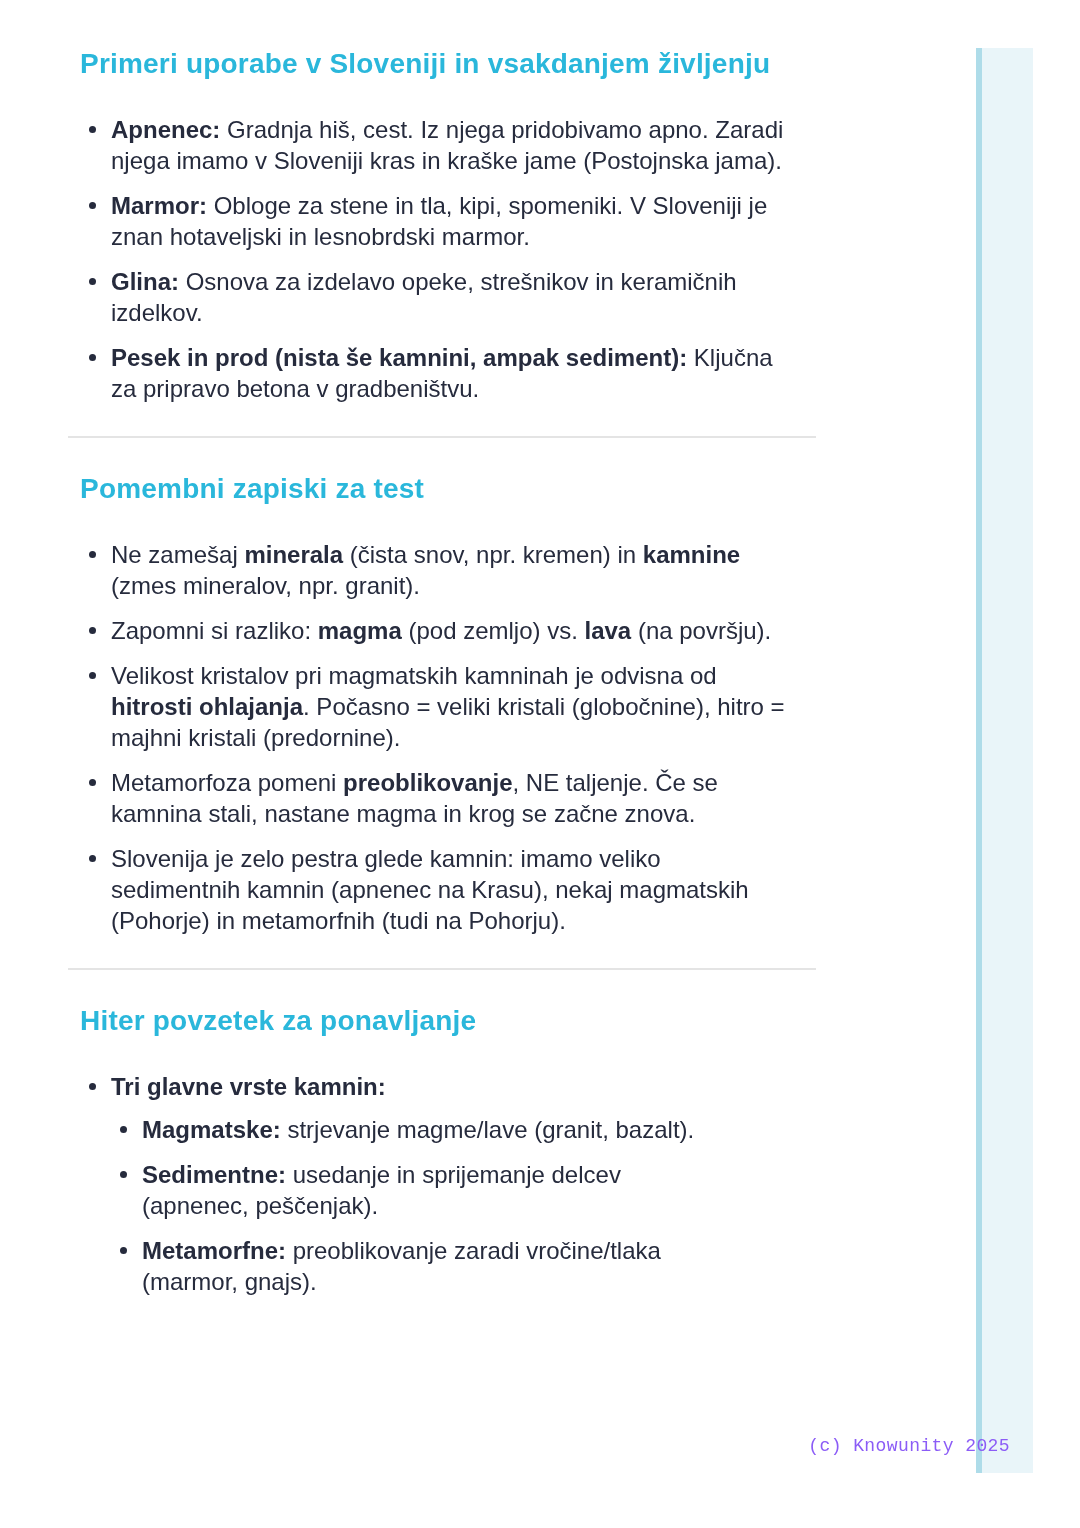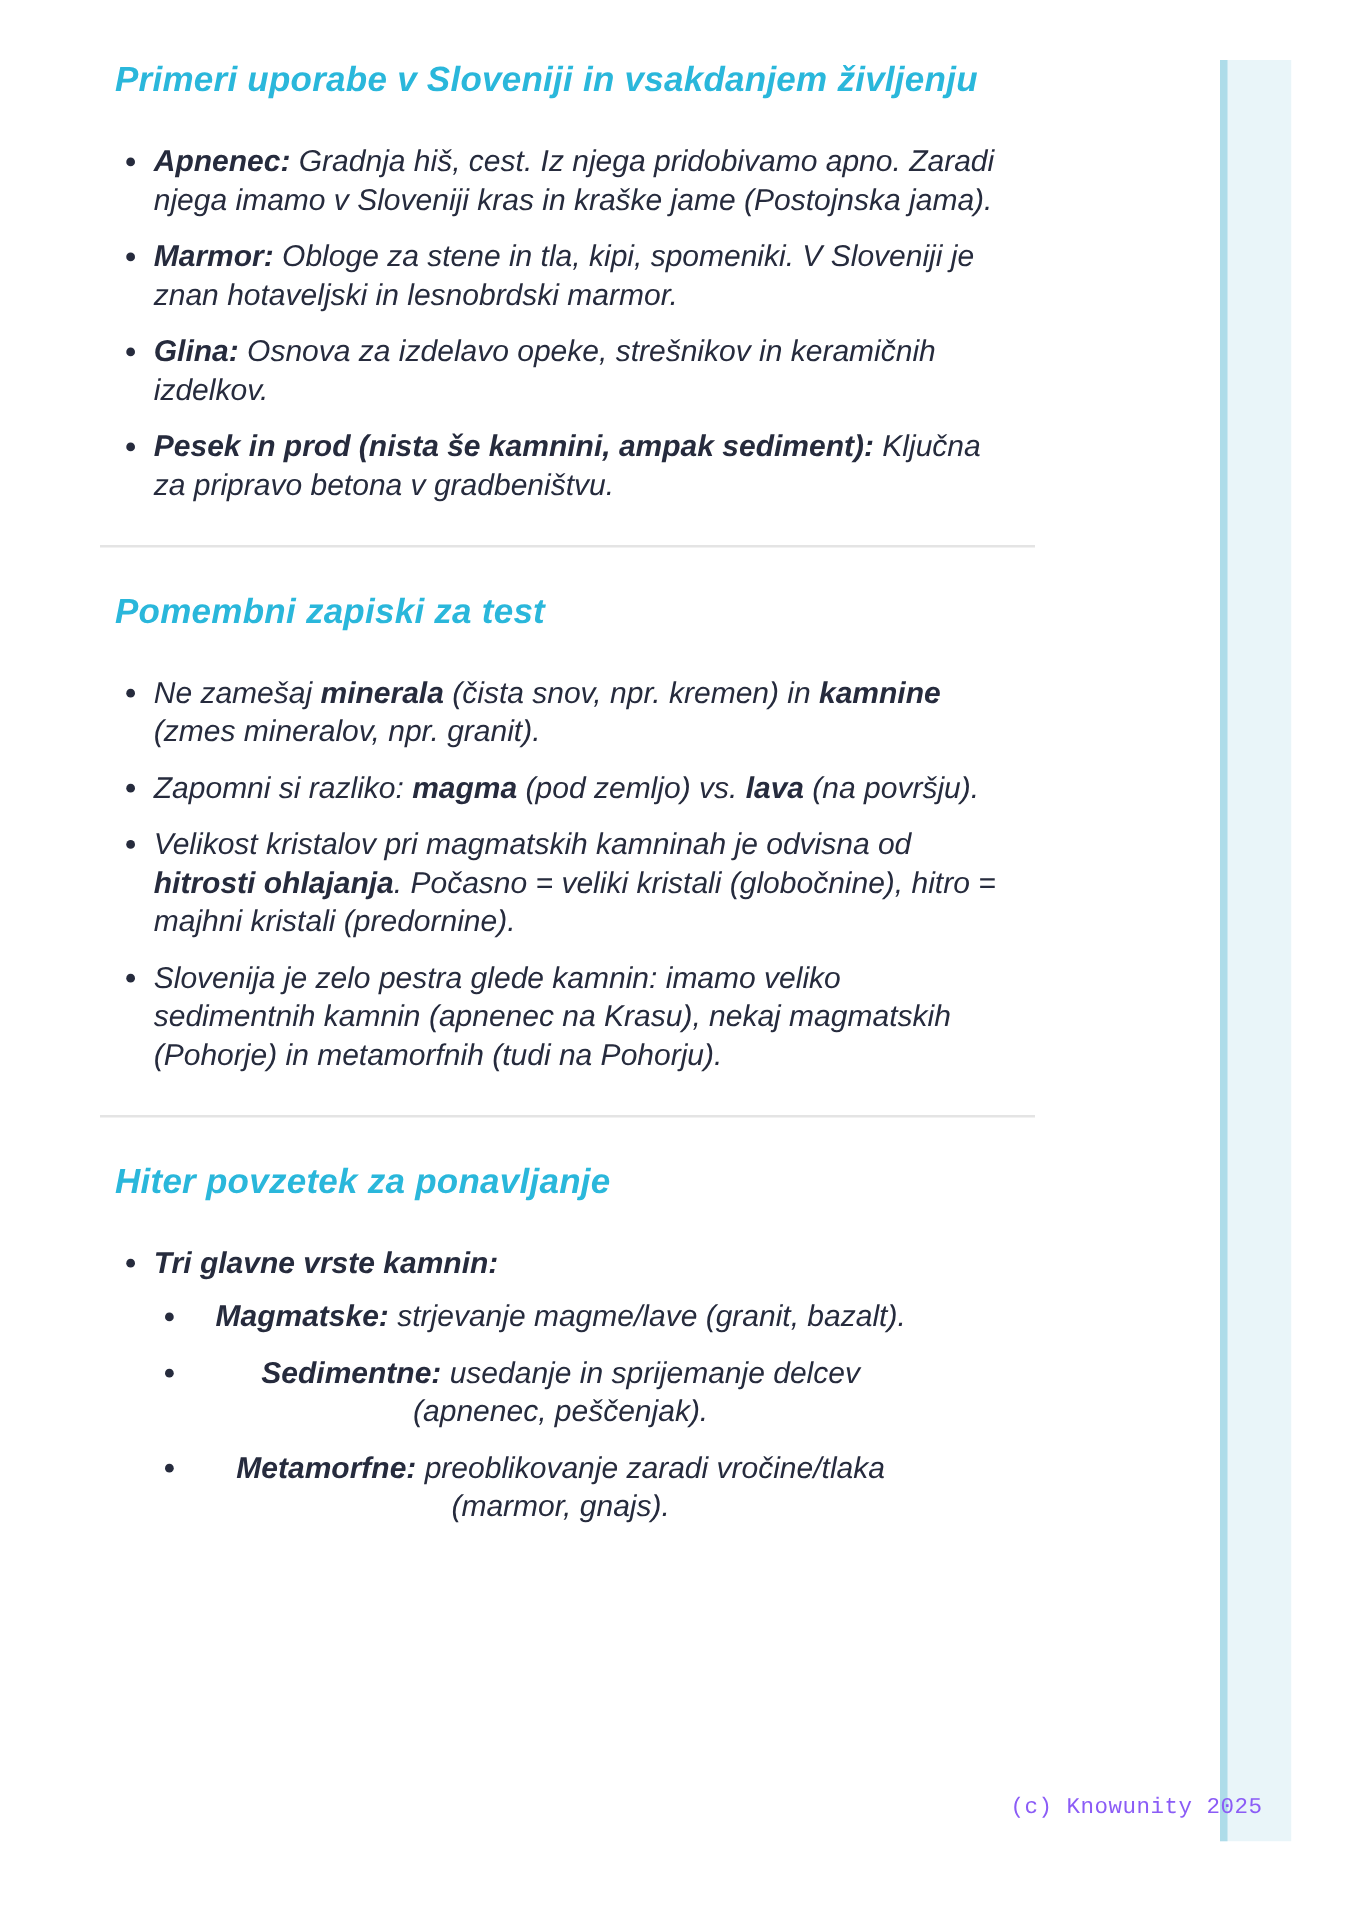--- a/index.html
+++ b/index.html
@@ -21,25 +21,24 @@
     left: 976px;
     top: 48px;
     width: 51px;
     height: 1425px;
     background: #e9f5f9;
     border-left: 6px solid #aedce9;
     z-index: 0;
   }
   .content {
     position: absolute;
-    left: 92px;
+    left: 80px;
     top: 46px;
     width: 715px;
     z-index: 1;
-    font-style: italic;
   }
   h1.heading {
     font-size: 28px;
     line-height: 36px;
     font-weight: 700;
     color: #2ab7db;
     margin: 0 0 32px 0;
     letter-spacing: 0.2px;
   }
   ul.list {
@@ -63,21 +62,20 @@
     height: 7px;
     border-radius: 50%;
     background: #262b3d;
   }
   .b { font-weight: 700; }
   ul.sublist {
     list-style: none;
     margin: 12px 0 0 0;
     padding: 0;
     max-width: 620px;
-    text-align: center;
   }
   ul.sublist > li {
     position: relative;
     padding-left: 31px;
     margin-bottom: 14px;
   }
   ul.sublist > li:last-child { margin-bottom: 10px; }
   hr.divider {
     border: none;
     border-top: 2px solid #e4e4e4;
@@ -113,20 +111,21 @@
   </section>
 
   <hr class="divider">
 
   <section>
     <h1 class="heading">Pomembni zapiski za test</h1>
     <ul class="list">
         <li><span class="bullet"></span><span><span>Ne zamešaj </span><span class="b">minerala</span><span> (čista snov, npr. kremen) in </span><span class="b">kamnine</span><span> (zmes mineralov, npr. granit).</span></span></li>
         <li><span class="bullet"></span><span><span>Zapomni si razliko: </span><span class="b">magma</span><span> (pod zemljo) vs. </span><span class="b">lava</span><span> (na površju).</span></span></li>
         <li><span class="bullet"></span><span><span>Velikost kristalov pri magmatskih kamninah je odvisna od </span><span class="b">hitrosti ohlajanja</span><span>. Počasno = veliki kristali (globočnine), hitro = majhni kristali (predornine).</span></span></li>
+        <li><span class="bullet"></span><span><span>Metamorfoza pomeni </span><span class="b">preoblikovanje</span><span>, NE taljenje. Če se kamnina stali, nastane magma in krog se začne znova.</span></span></li>
         <li><span class="bullet"></span><span><span>Slovenija je zelo pestra glede kamnin: imamo veliko sedimentnih kamnin (apnenec na Krasu), nekaj magmatskih (Pohorje) in metamorfnih (tudi na Pohorju).</span></span></li>
       </ul>
   </section>
 
   <hr class="divider">
 
   <section>
     <h1 class="heading">Hiter povzetek za ponavljanje</h1>
     <ul class="list">
         <li><span class="bullet"></span><span><span class="b">Tri glavne vrste kamnin:</span></span><ul class="sublist">

